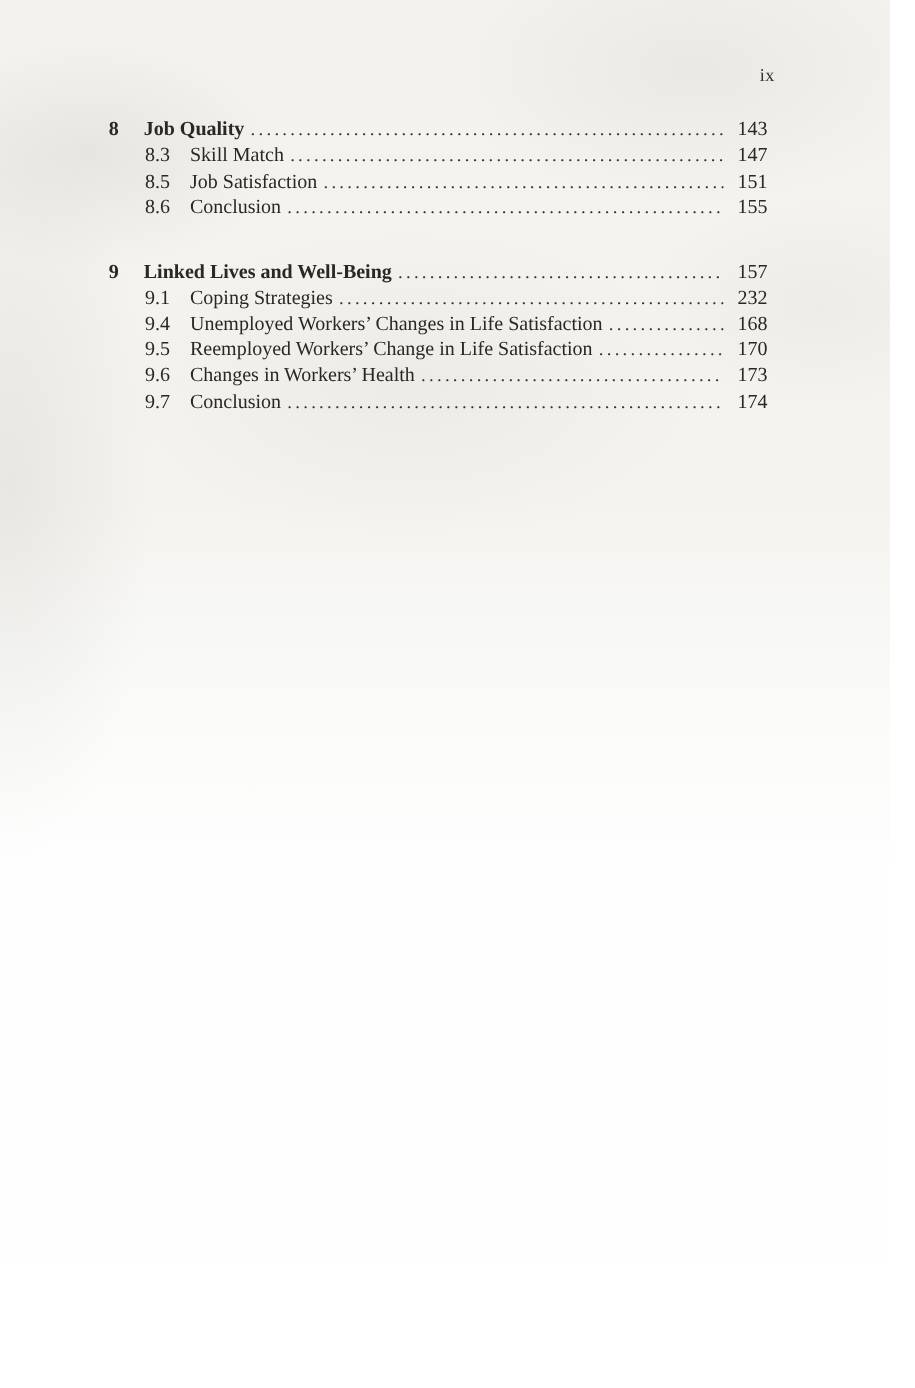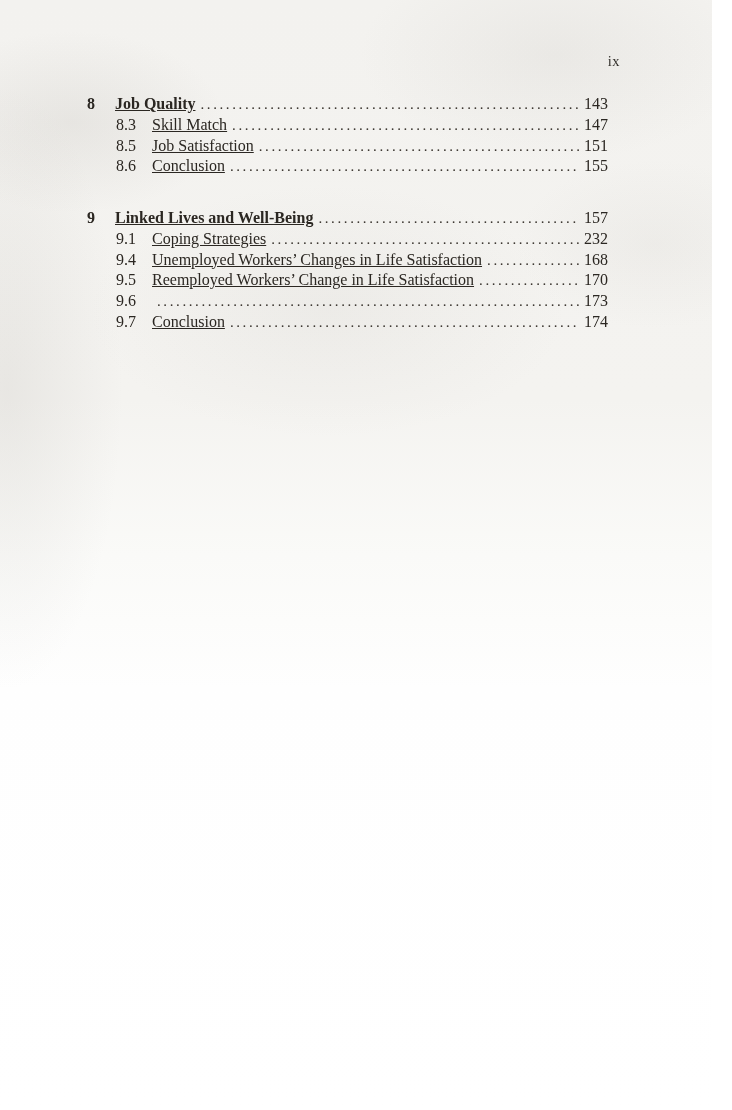--- a/index.html
+++ b/index.html
@@ -39,38 +39,38 @@
   .row {
     display: flex;
     align-items: baseline;
     line-height: 20.75px;
     font-size: 16px;
     white-space: nowrap;
   }
   .row.chapter { font-weight: bold; }
   .chapter .ch-num { flex: none; width: 28px; }
   .section .sec-num { flex: none; margin-left: 29px; width: 36px; }
-  .title { flex: none; text-decoration: underline; }
+  .title { flex: none; }
   .leader {
     flex: 1 1 auto;
     overflow: hidden;
     margin: 0 5px 0 5px;
     min-width: 10px;
     font-weight: normal;
   }
   .leader::after {
     content: "....................................................................................................................................................................................................";
     letter-spacing: 2.6px;
     font-size: 15px;
     color: #3a352f;
   }
   .pg {
     flex: none;
     width: 36px;
-    text-align: left;
+    text-align: center;
     font-weight: normal;
   }
   .row.chapter .pg { font-weight: normal; }
   .chapter-gap { margin-top: 31px; }
 </style>
 </head>
 <body>
 
 <div class="page">
 
@@ -134,20 +134,21 @@
 
     <div class="row section">
       <span class="sec-num">9.5</span>
       <span class="title">Reemployed Workers’ Change in Life Satisfaction</span>
       <span class="leader"></span>
       <span class="pg">170</span>
     </div>
 
     <div class="row section">
       <span class="sec-num">9.6</span>
+      <span class="title">Changes in Workers’ Health</span>
       <span class="leader"></span>
       <span class="pg">173</span>
     </div>
 
     <div class="row section">
       <span class="sec-num">9.7</span>
       <span class="title">Conclusion</span>
       <span class="leader"></span>
       <span class="pg">174</span>
     </div>

